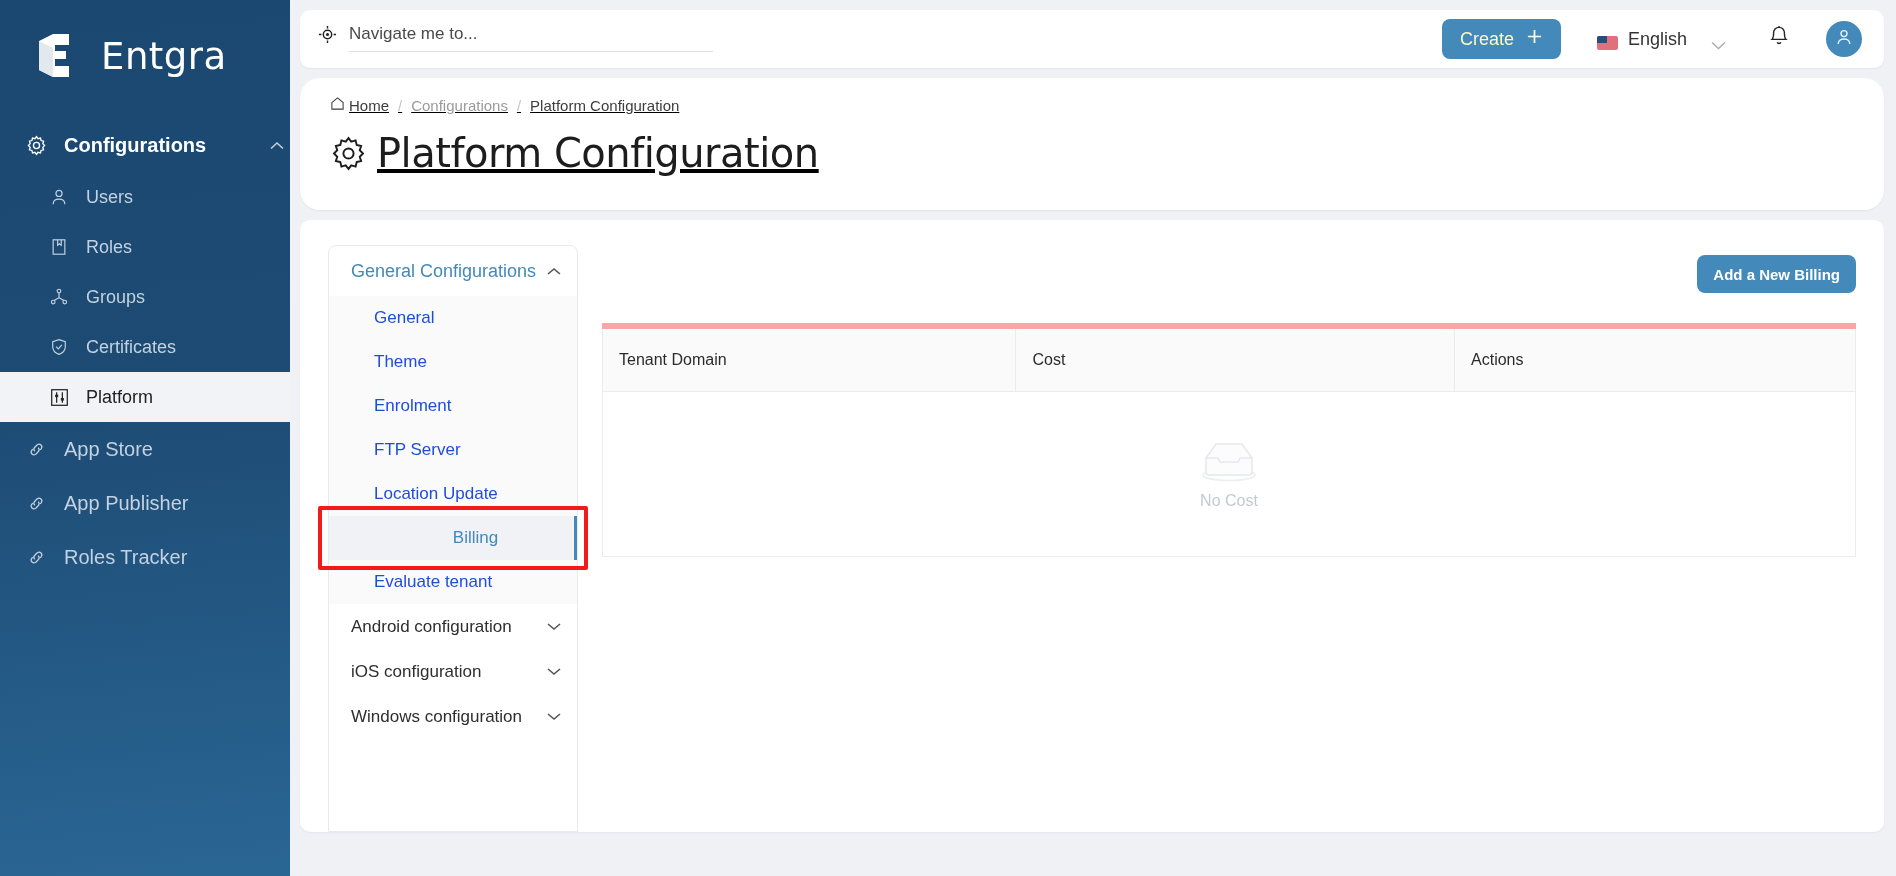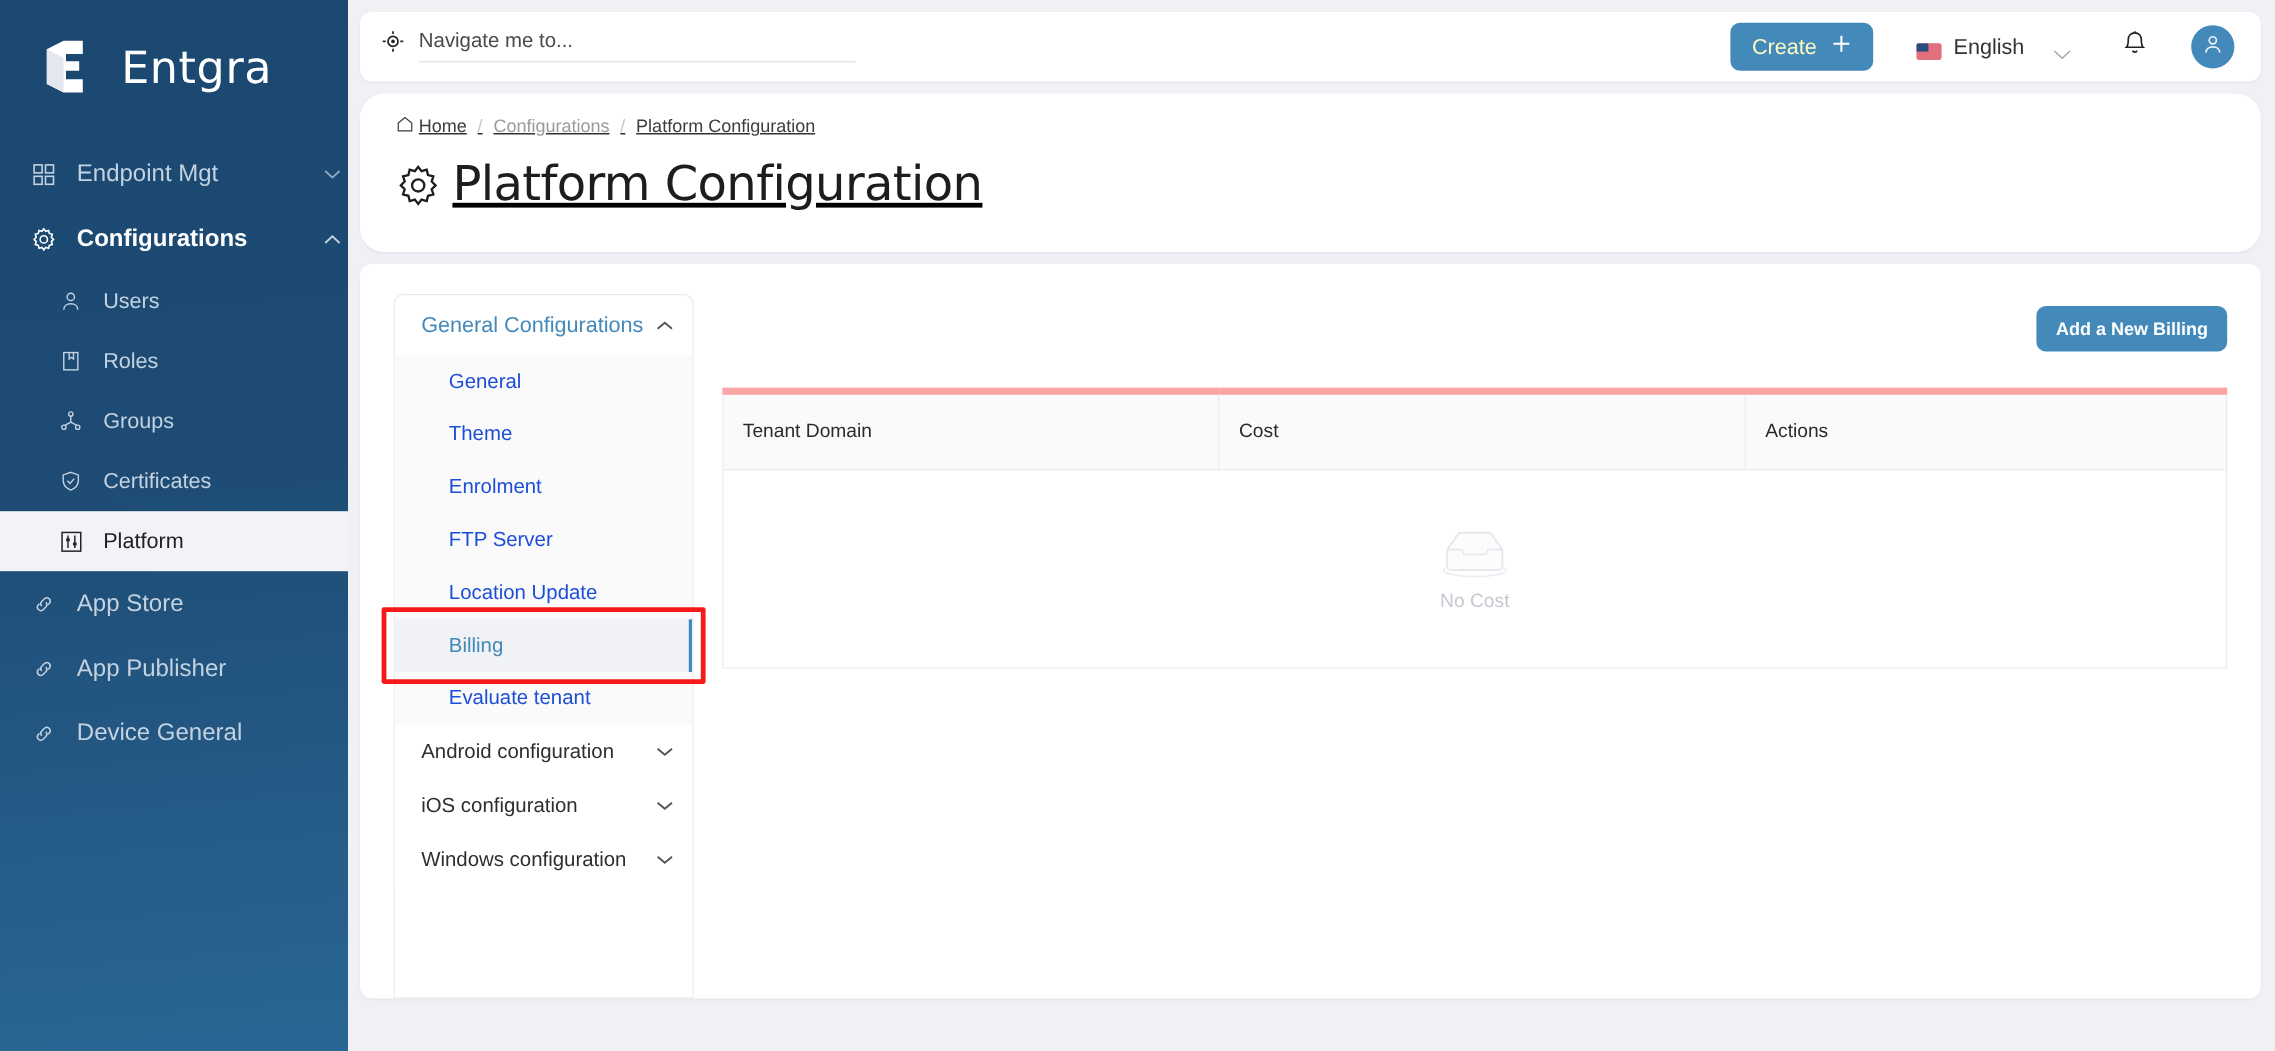--- a/index.html
+++ b/index.html
@@ -121,21 +121,21 @@
   }
   .cfg-head {
     height: 50px; display: flex; align-items: center; padding: 0 16px 0 22px;
     font-size: 18px; color: #4389ba; cursor: pointer;
   }
   .cfg-head .lbl { flex: 1 1 auto; }
   .cfg-sub {
     height: 44px; display: flex; align-items: center; padding-left: 45px;
     font-size: 17px; color: #1d4ed8; background: #fafafa; cursor: pointer;
   }
-  .cfg-sub.selected { background: #f0f2f6; color: #4389ba; box-shadow: inset -3px 0 0 #4389ba; }
+  .cfg-sub.selected { background: #f0f2f6; color: #4389ba; box-shadow: inset -3px 0 0 #4389ba; justify-content: center; }
   .cfg-group {
     height: 45px; display: flex; align-items: center; padding: 0 16px 0 22px;
     font-size: 17px; color: #2e2e2e; cursor: pointer; background:#fff;
   }
   .cfg-group .lbl { flex: 1 1 auto; }
   .highlight-box {
     position: absolute; left: -11px; right: -11px; top: -10px; bottom: -10px;
     border: 4px solid #f51a1a; border-radius: 2px; pointer-events: none;
   }
   .hl-holder { position: relative; }
@@ -173,36 +173,20 @@
         <svg viewBox="0 0 54 54" width="54" height="54">
           <path d="M6 12 L20 5 L36 5 L36 16 L22 16 L22 22 L33 22 L33 30 L22 30 L22 37 L36 37 L36 48 L20 48 L6 41 Z" fill="#ffffff"></path>
           <path d="M6 12 L20 19 L20 48 L6 41 Z" fill="#e3e8ee"></path>
         </svg>
       </span>
       <span class="logo-text">Entgra</span>
     </div>
 
     <nav class="nav">
 
-      <div class="nav-item top">
-        <span class="nv-icon">
-          <svg width="19" height="19" viewBox="0 0 20 20" fill="none" stroke="#c3d2e0" stroke-width="1.4">
-            <rect x="1.5" y="1.5" width="7" height="7"></rect>
-              <rect x="11.5" y="1.5" width="7" height="7"></rect>
-            <rect x="1.5" y="11.5" width="7" height="7"></rect>
-              <rect x="11.5" y="11.5" width="7" height="7"></rect>
-          </svg>
-        </span>
-        <span class="nv-label">Endpoint Mgt</span>
-        <span class="nv-caret">
-          <svg width="14" height="9" viewBox="0 0 14 9" fill="none" stroke="#b9c9d8" stroke-width="1.5">
-              <path d="M1 1.5 L7 7 L13 1.5"></path>
-            </svg>
-        </span>
-      </div>
 
       <div class="nav-item top group-open">
         <span class="nv-icon">
           <svg width="21" height="21" viewBox="0 0 22 22" fill="none" stroke="#ffffff" stroke-width="1.4">
             <circle cx="11" cy="11" r="3.2"></circle>
             <path d="M11 1.8 l1.6 2.1 2.6-.7 .6 2.6 2.6 .7-.8 2.6 1.9 1.9-1.9 1.9 .8 2.6-2.6 .7-.6 2.6-2.6-.7L11 20.2 9.4 18.1l-2.6 .7-.6-2.6-2.6-.7 .8-2.6L2.5 11l1.9-1.9-.8-2.6 2.6-.7 .6-2.6 2.6 .7z"></path>
           </svg>
         </span>
         <span class="nv-label">Configurations</span>
         <span class="nv-caret">
@@ -286,21 +270,21 @@
         <span class="nv-label">App Publisher</span>
       </div>
 
       <div class="nav-item top">
         <span class="nv-icon">
           <svg width="19" height="19" viewBox="0 0 20 20" fill="none" stroke="#c3d2e0" stroke-width="1.3">
             <path d="M8.2 11.8 a3 3 0 0 1 0-4.2l2.6-2.6a3 3 0 0 1 4.2 4.2l-1.2 1.2"></path>
             <path d="M11.8 8.2 a3 3 0 0 1 0 4.2l-2.6 2.6a3 3 0 0 1-4.2-4.2l1.2-1.2"></path>
           </svg>
         </span>
-        <span class="nv-label">Device General</span>
+        <span class="nv-label">Roles Tracker</span>
       </div>
 
     </nav>
   </aside>
 
   <div class="right">
 
     <div class="topbar">
       <div class="search-box">
         <span style="display:flex;padding-bottom:8px;">

